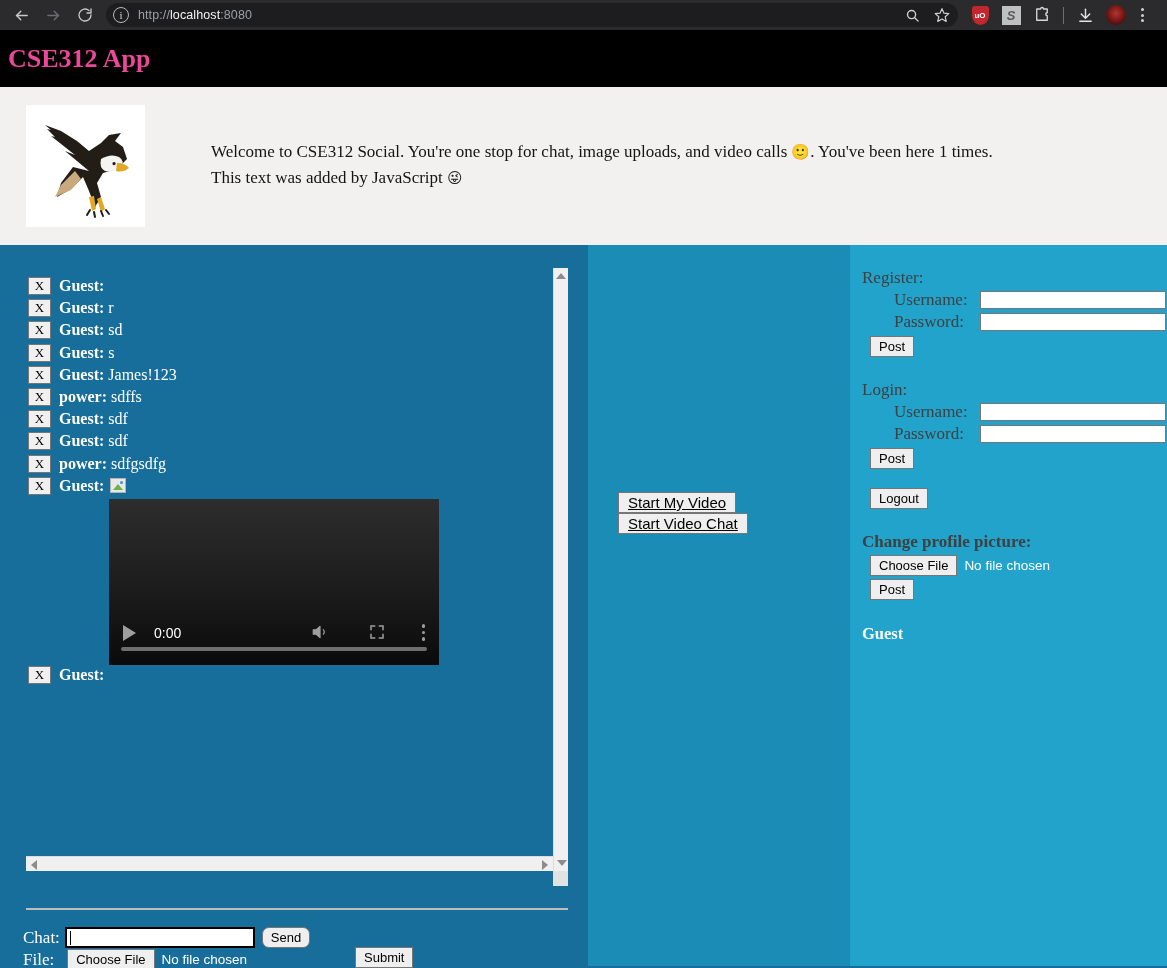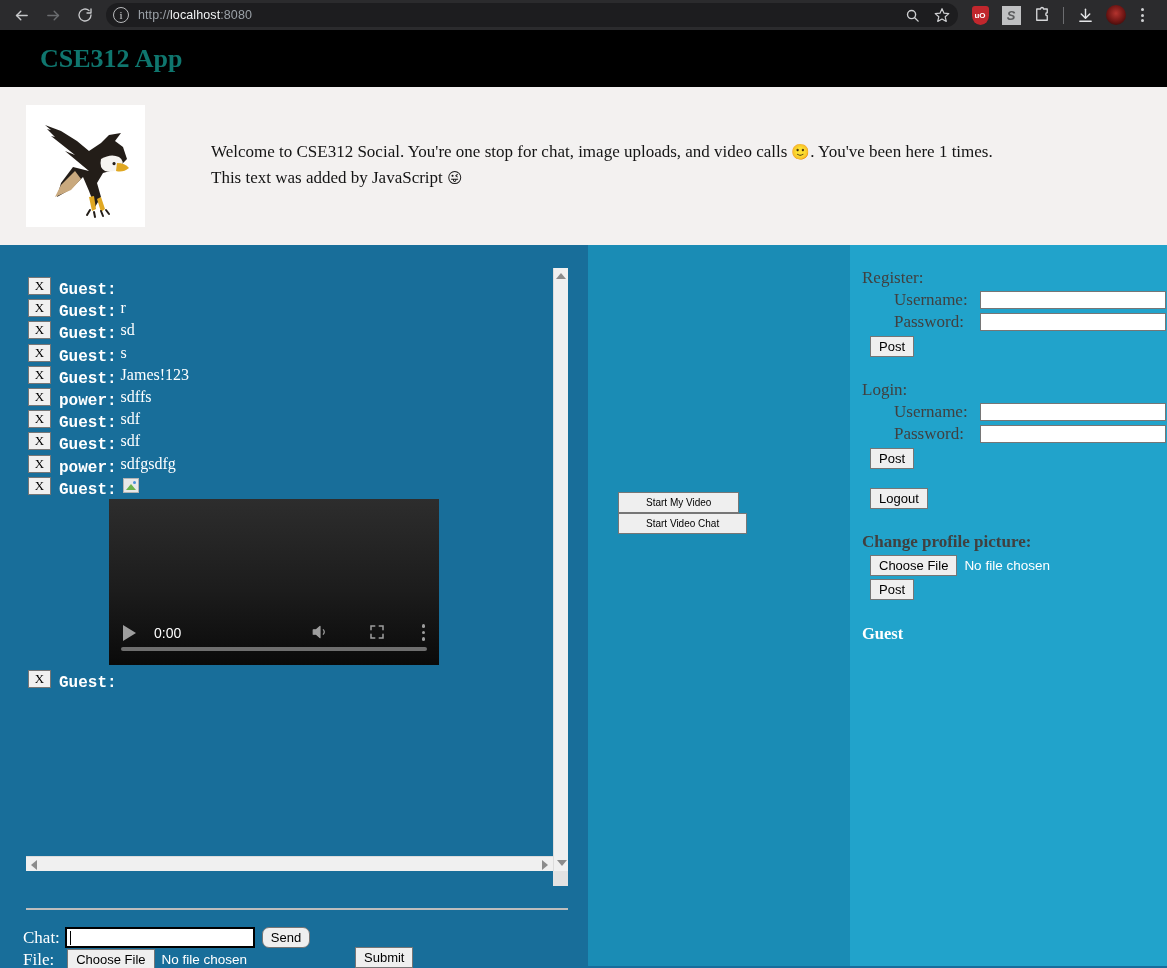--- a/index.html
+++ b/index.html
@@ -86,25 +86,24 @@
   .kebab i { width: 3px; height: 3px; border-radius: 50%; background: #cfd0d2; display: block; }
 
   
   .app-header {
     background: #000;
     height: 57px;
     display: flex; align-items: center;
     padding-left: 8px;
   }
   .app-title {
-    color: #0f766e;
+    color: #ec4899;
     font-family: "Liberation Serif", serif;
     font-size: 26px;
     font-weight: bold;
-    margin-left: 32px;
   }
 
   
   .banner {
     background: #f3f1f0;
     height: 158px;
     display: flex; align-items: flex-start;
     padding: 18px 0 0 26px;
     position: relative;
   }
@@ -158,24 +157,23 @@
     background: #f0f0f0;
     border: 1px solid #767676;
     font-family: "Liberation Serif", serif;
     font-size: 13px;
     color: #000;
     display: flex; align-items: center; justify-content: center;
     flex: 0 0 23px;
     margin-right: 8px;
   }
   .msg-user {
-    font-family: Liberation Mono, monospace;
+    font-family: Liberation Serif, serif;
     font-size: 16px; font-weight: bold; color: #fff;
     white-space: nowrap;
-    margin-top: 8px;
   }
   .msg-text {
     font-family: "Liberation Serif", serif;
     font-size: 16px; color: #fff;
     margin-left: 4px; white-space: nowrap;
   }
   .broken-img {
     width: 16px; height: 15px; margin-left: 6px;
     background: #e8e8e8; border: 1px solid #b4b4b4;
     position: relative; display: inline-block;
@@ -310,21 +308,21 @@
     font-size: 13.5px; color: #fff;
     margin-left: 7px; white-space: nowrap;
   }
   .btn-submit { position: absolute; left: 347px; top: 702px; }
 
   
   .video-btns {
     position: absolute; left: 22px; top: 247px;
     display: flex; flex-direction: column; align-items: flex-start;
   }
-  .video-btns .btn { font-size: 10px; padding: 2px 27px; }
+  .video-btns .btn { font-size: 15px; padding: 2px 9px; text-decoration: underline; }
 
   
   .r-label {
     font-family: Liberation Serif, serif;
     font-size: 17px; color: #404040;
     line-height: 22px;
   }
   .r-label.bold { font-weight: bold; }
   .field-row { display: flex; align-items: center; height: 22px; margin-left: 32px; }
   .field-row .r-label { width: 86px; flex: 0 0 86px; }

